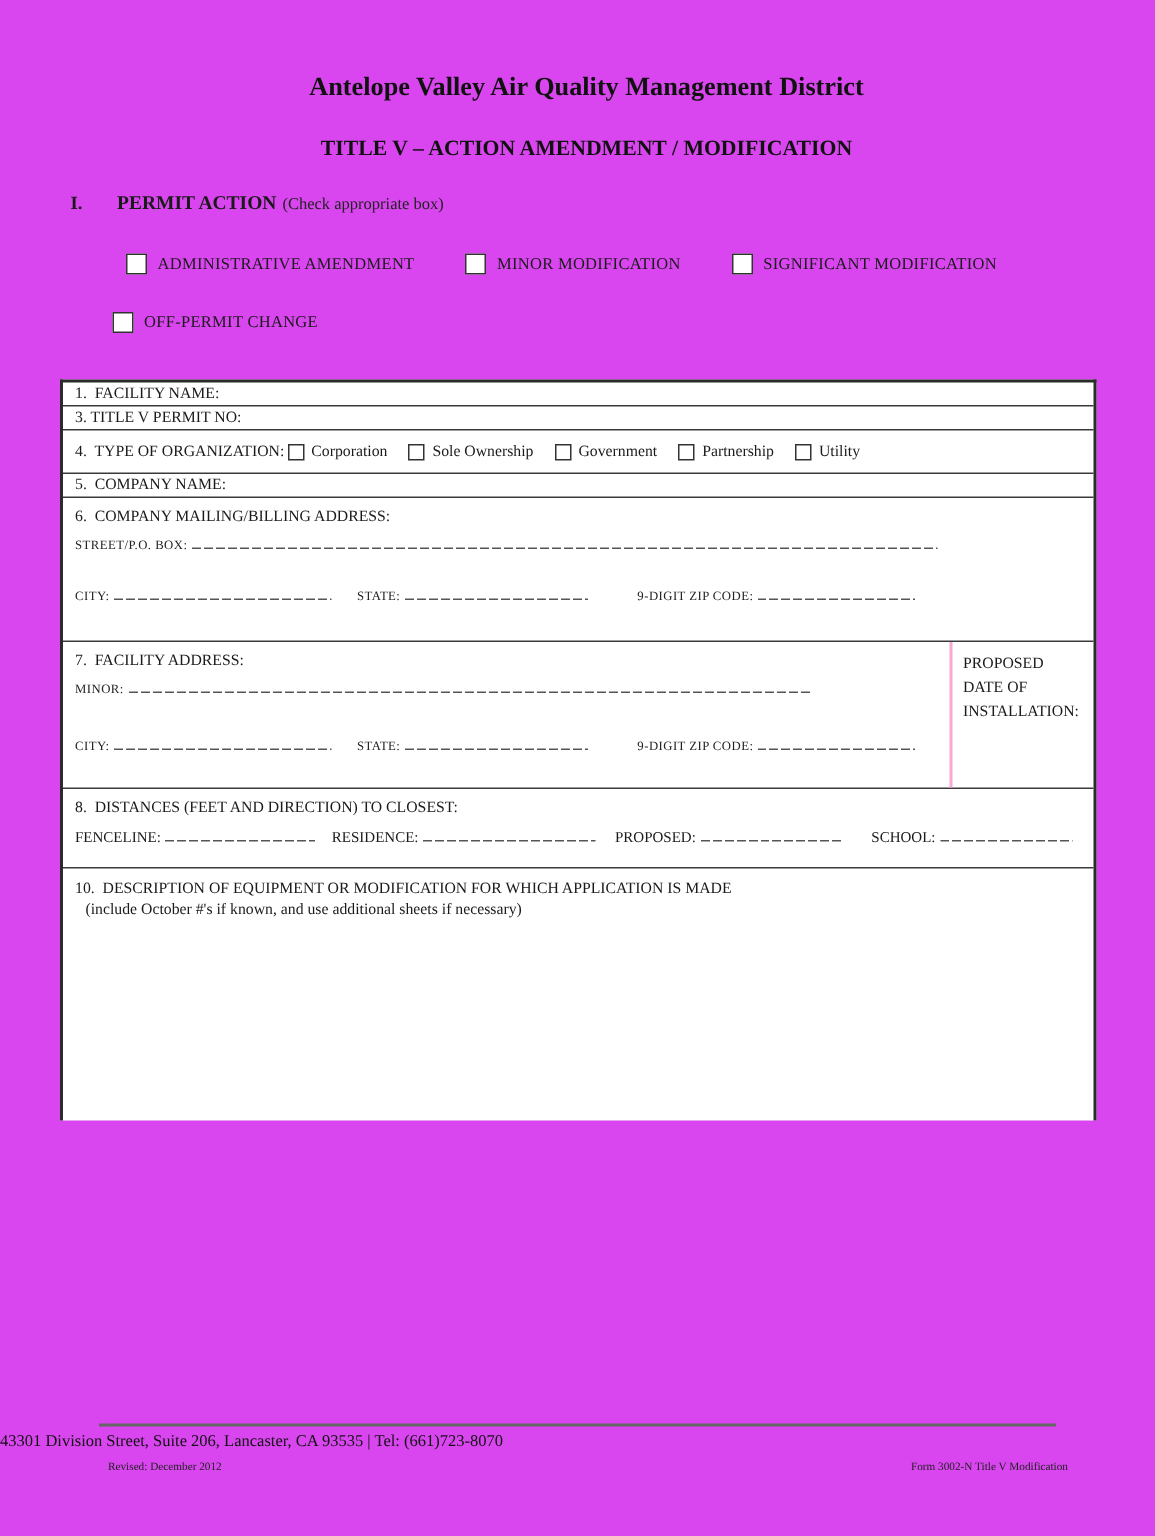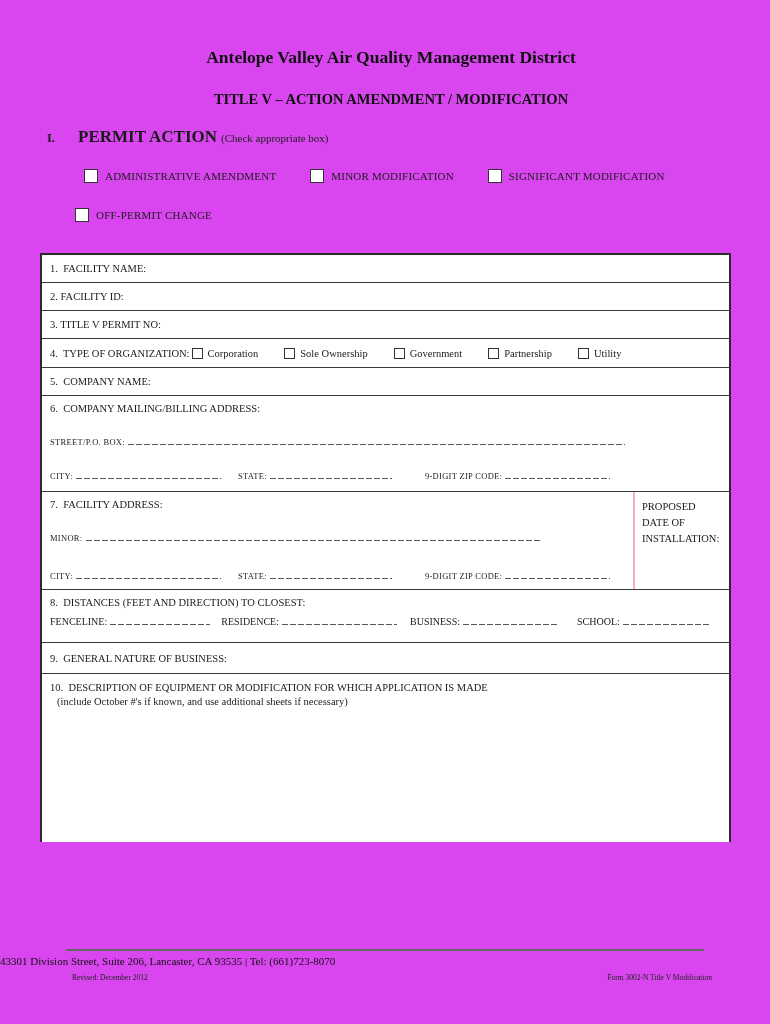--- a/index.html
+++ b/index.html
@@ -20,21 +20,21 @@
   }
   .subtitle{
     position:absolute;top:91px;left:0;width:100%;
     text-align:center;font-size:14.5px;font-weight:bold;color:#111;
   }
   .section-head{
     position:absolute;top:127px;left:47px;
     display:flex;align-items:baseline;
   }
   .numeral{font-size:12.5px;font-weight:bold;margin-right:23px;}
-  .sec-label{font-size:17px;font-weight:bold;}
+  .sec-label{font-size:13px;font-weight:bold;}
   .sec-note{font-size:11px;margin-left:4px;color:#222;}
 
   
   .cb-row{position:absolute;display:flex;gap:34px;}
   .cb-row-1{top:169px;left:84px;}
   .cb-row-2{top:208px;left:75px;}
   .cb-item{display:flex;align-items:center;gap:7px;cursor:pointer;}
   .cb{
     width:12px;height:12px;border:1.5px solid #333;background:#fff;
     display:inline-block;flex:0 0 auto;
@@ -45,35 +45,35 @@
   .form-table{
     position:absolute;top:253px;left:40px;width:691px;
     border:2px solid #2b2b2b;border-bottom:none;
     box-sizing:border-box;background:#fff;
   }
   .row{
     box-sizing:border-box;border-bottom:1px solid #3a3a3a;
     padding:0 8px;font-size:10.5px;
   }
   .row:last-child{border-bottom:none;}
-  .r-simple{height:28px;display:flex;align-items:center;}
+  .r-simple{height:16px;display:flex;align-items:center;}
   .r4{height:29px;display:flex;align-items:center;}
   .lbl{white-space:pre;color:#1a1a1a;}
   .fill{flex:1;height:100%;}
-  .org-opts{display:flex;align-items:center;gap:26px;margin-left:2px;}
+  .org-opts{display:flex;align-items:center;gap:14px;margin-left:2px;}
   .org-opt{display:flex;align-items:center;gap:5px;cursor:pointer;}
   .cb-small{width:9px;height:9px;border:1px solid #333;display:inline-block;flex:0 0 auto;}
   .org-opt-label{font-size:10.5px;}
 
   .r6{height:96px;padding-top:7px;}
   .r8{height:53px;padding-top:7px;}
   .r9{height:31px;display:flex;align-items:center;}
   .r10{height:168px;padding-top:8px;}
 
-  .sub-line{margin-top:22px;display:flex;align-items:baseline;}
+  .sub-line{margin-top:7px;display:flex;align-items:baseline;}
   .sub-lbl{font-size:8.5px;letter-spacing:.3px;color:#222;white-space:pre;}
   .blank{
     display:inline-block;height:9px;margin:0 3px;
     background-image:repeating-linear-gradient(90deg,#555 0,#555 6px,rgba(0,0,0,0) 6px,rgba(0,0,0,0) 8px);
     background-repeat:no-repeat;background-size:100% 1.3px;background-position:0 100%;
   }
   .city-line{margin-top:23px;}
 
   .r7{height:98px;display:flex;padding:0;}
   .r7-left{flex:1;padding:7px 8px 0 8px;box-sizing:border-box;}
@@ -129,24 +129,20 @@
     </span>
   </div>
 
   <div class="form-table">
 
     <div class="row r-simple">
       <span class="lbl">1.  FACILITY NAME:</span>
       <span class="fill"></span>
     </div>
 
-    <div class="row r-simple">
-      <span class="lbl">2. FACILITY ID:</span>
-      <span class="fill"></span>
-    </div>
 
     <div class="row r-simple">
       <span class="lbl">3. TITLE V PERMIT NO:</span>
       <span class="fill"></span>
     </div>
 
     <div class="row r4">
       <span class="lbl">4.  TYPE OF ORGANIZATION:</span>
       <span class="org-opts">
         <span class="org-opt">
@@ -214,31 +210,27 @@
       </div>
     </div>
 
     <div class="row r8">
       <div class="lbl">8.  DISTANCES (FEET AND DIRECTION) TO CLOSEST:</div>
       <div class="dist-line">
         <span class="lbl">FENCELINE:</span>
         <span class="blank" style="width:100px"></span>
         <span class="lbl" style="margin-left:8px">RESIDENCE:</span>
         <span class="blank" style="width:115px"></span>
-        <span class="lbl" style="margin-left:10px">BUSINESS:</span>
+        <span class="lbl" style="margin-left:10px">PROPOSED:</span>
         <span class="blank" style="width:95px"></span>
         <span class="lbl" style="margin-left:16px">SCHOOL:</span>
         <span class="blank" style="width:88px"></span>
       </div>
     </div>
 
-    <div class="row r9">
-      <span class="lbl">9.  GENERAL NATURE OF BUSINESS:</span>
-      <span class="fill"></span>
-    </div>
 
     <div class="row r10">
       <div class="lbl">10.  DESCRIPTION OF EQUIPMENT OR MODIFICATION FOR WHICH APPLICATION IS MADE</div>
       <div class="note-line">(include October #'s if known, and use additional sheets if necessary)</div>
       <div style="height:110px"></div>
     </div>
 
   </div>
 
   <div class="footer-rule"></div>

